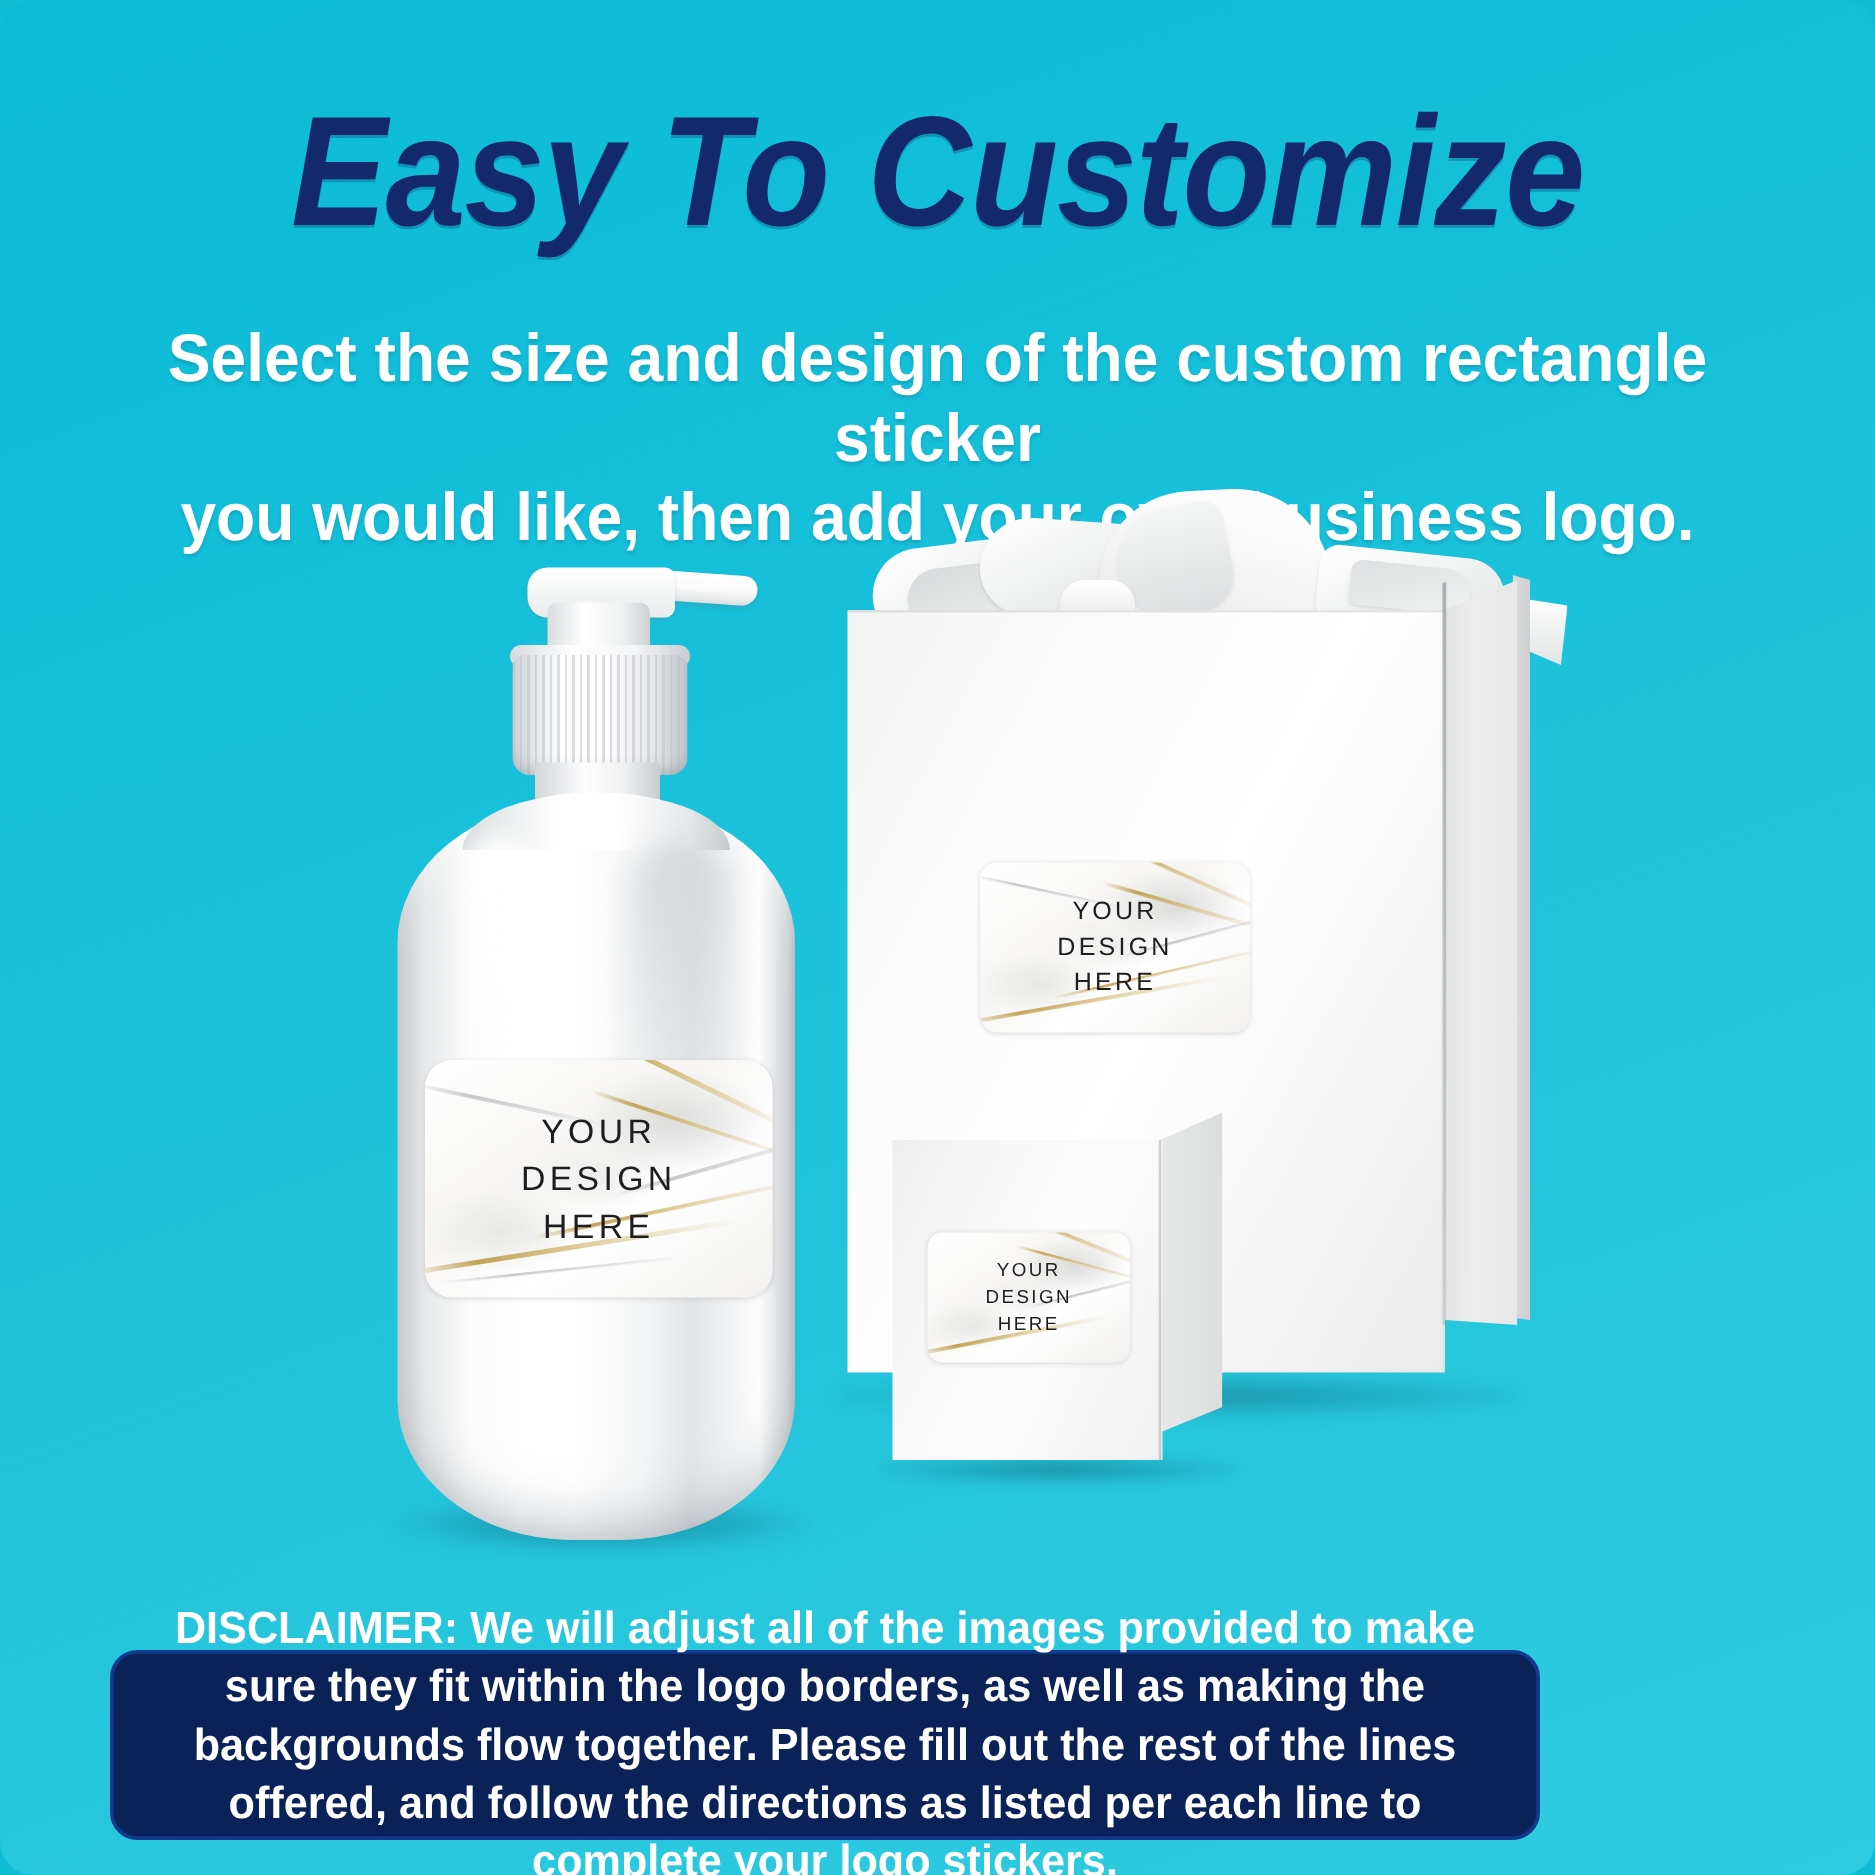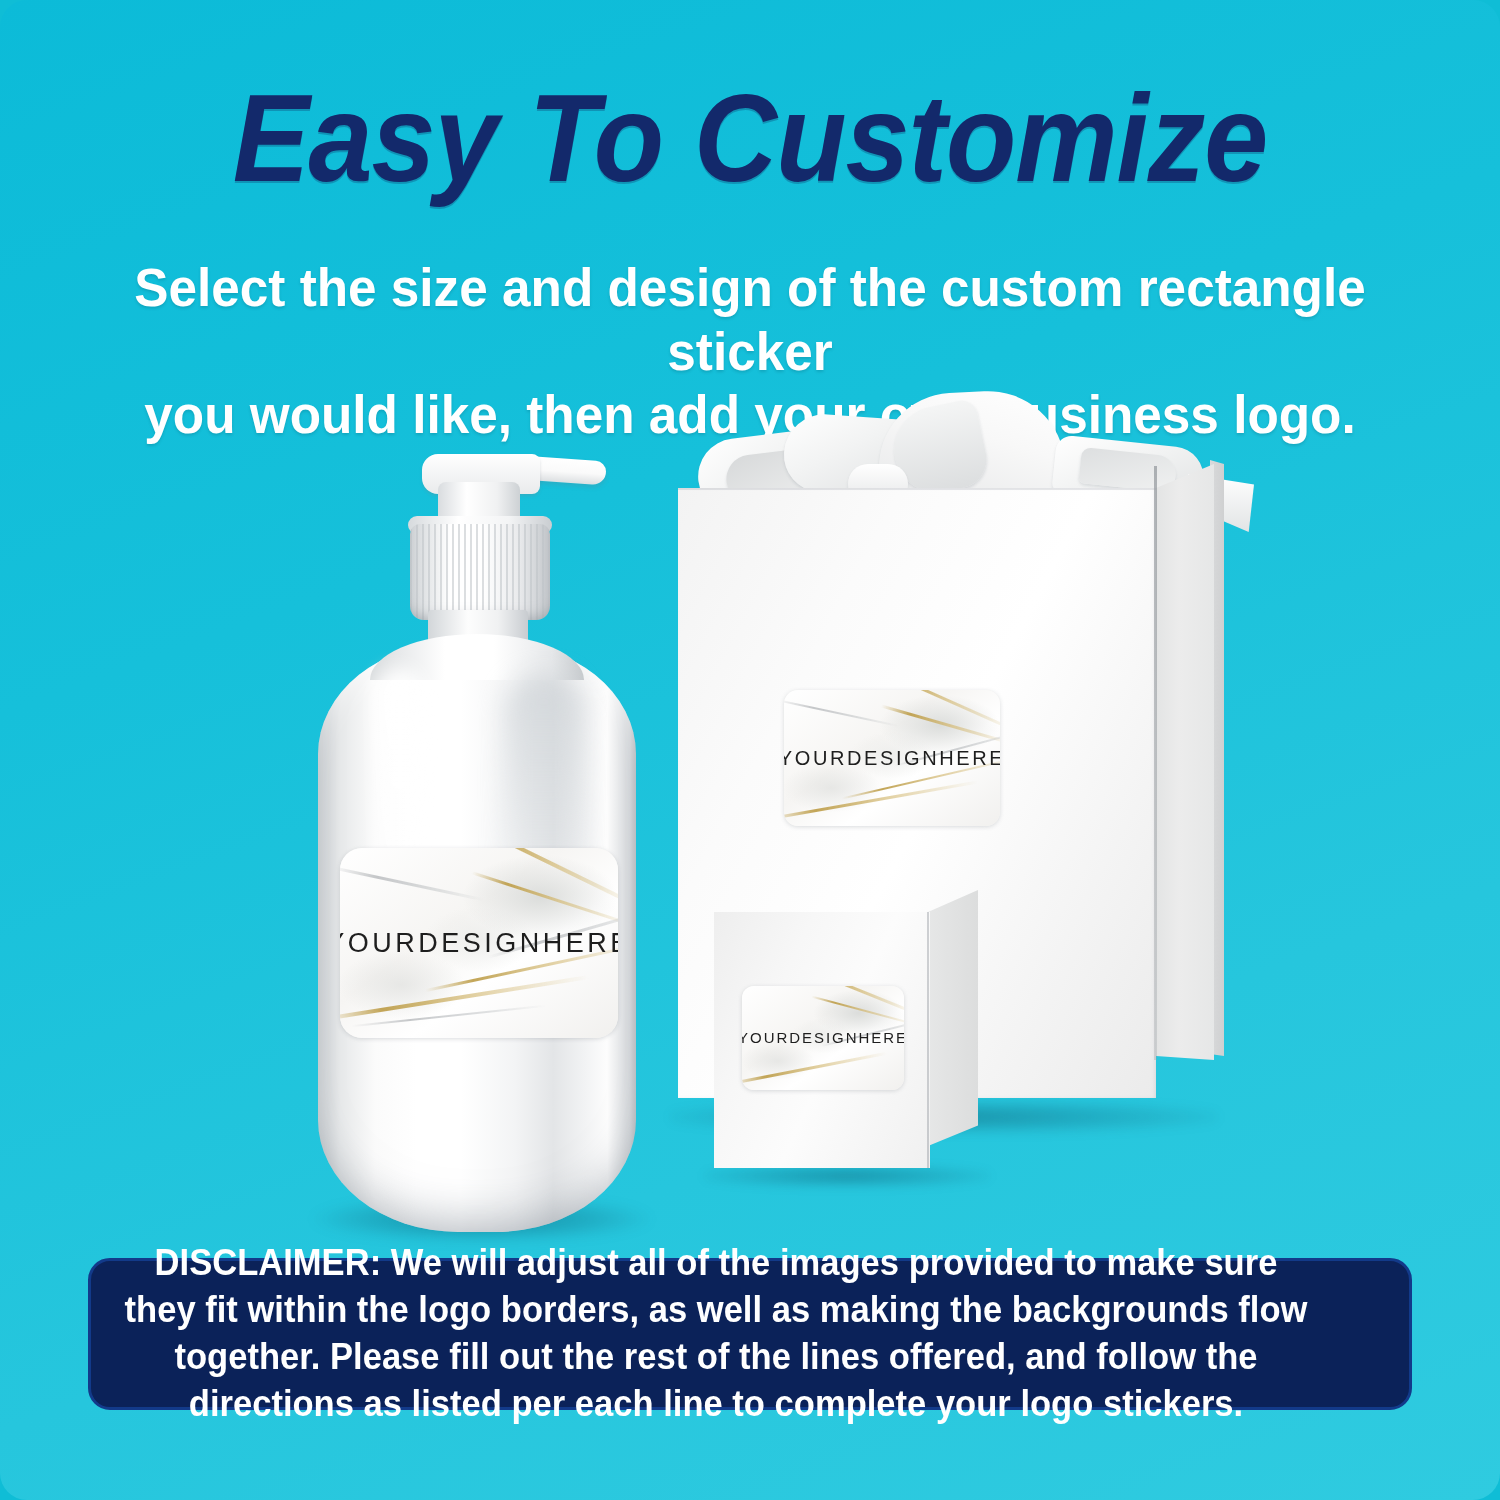--- a/index.html
+++ b/index.html
@@ -163,21 +163,21 @@
     background: linear-gradient(90deg, rgba(196,168,94,0) 0%, rgba(191,160,78,.95) 22%, rgba(214,190,126,.75) 55%, rgba(176,146,70,0) 100%);
     filter: blur(0.4px);
   }
   .grey1, .grey2, .grey3 {
     position: absolute;
     background: linear-gradient(90deg, rgba(160,164,166,0) 0%, rgba(150,154,158,.55) 30%, rgba(178,182,185,.4) 70%, rgba(160,164,166,0) 100%);
     filter: blur(0.6px);
   }
   .sticker-text {
     position: absolute; inset: 0;
-    display: flex; flex-direction: row;
+    display: flex; flex-direction: column;
     align-items: center; justify-content: center;
     color: #1e1e1e;
     font-family: "Liberation Sans", sans-serif;
     font-weight: 400;
     letter-spacing: .13em;
     line-height: 1.42;
     text-align: center;
   }
 
   
@@ -296,22 +296,22 @@
     position: absolute; left: 227px; top: 22px; width: 2px; height: 256px;
     background: rgba(140,146,152,.4);
   }
   #sticker-small { left: 42px; top: 96px; width: 162px; height: 104px; border-radius: 12px; }
   #sticker-small .sticker-text { font-size: 15px; }
 
   
   #disclaimer {
     position: absolute;
     left: 88px;
-    top: 1258px;
-    width: 1324px;
+    top: 1320px;
+    width: 1144px;
     height: 152px;
     background: #0b2259;
     border: 3px solid #123a8a;
     border-radius: 22px;
     box-sizing: border-box;
     display: flex;
     align-items: center;
     justify-content: flex-start;
   }
   #disclaimer p {

